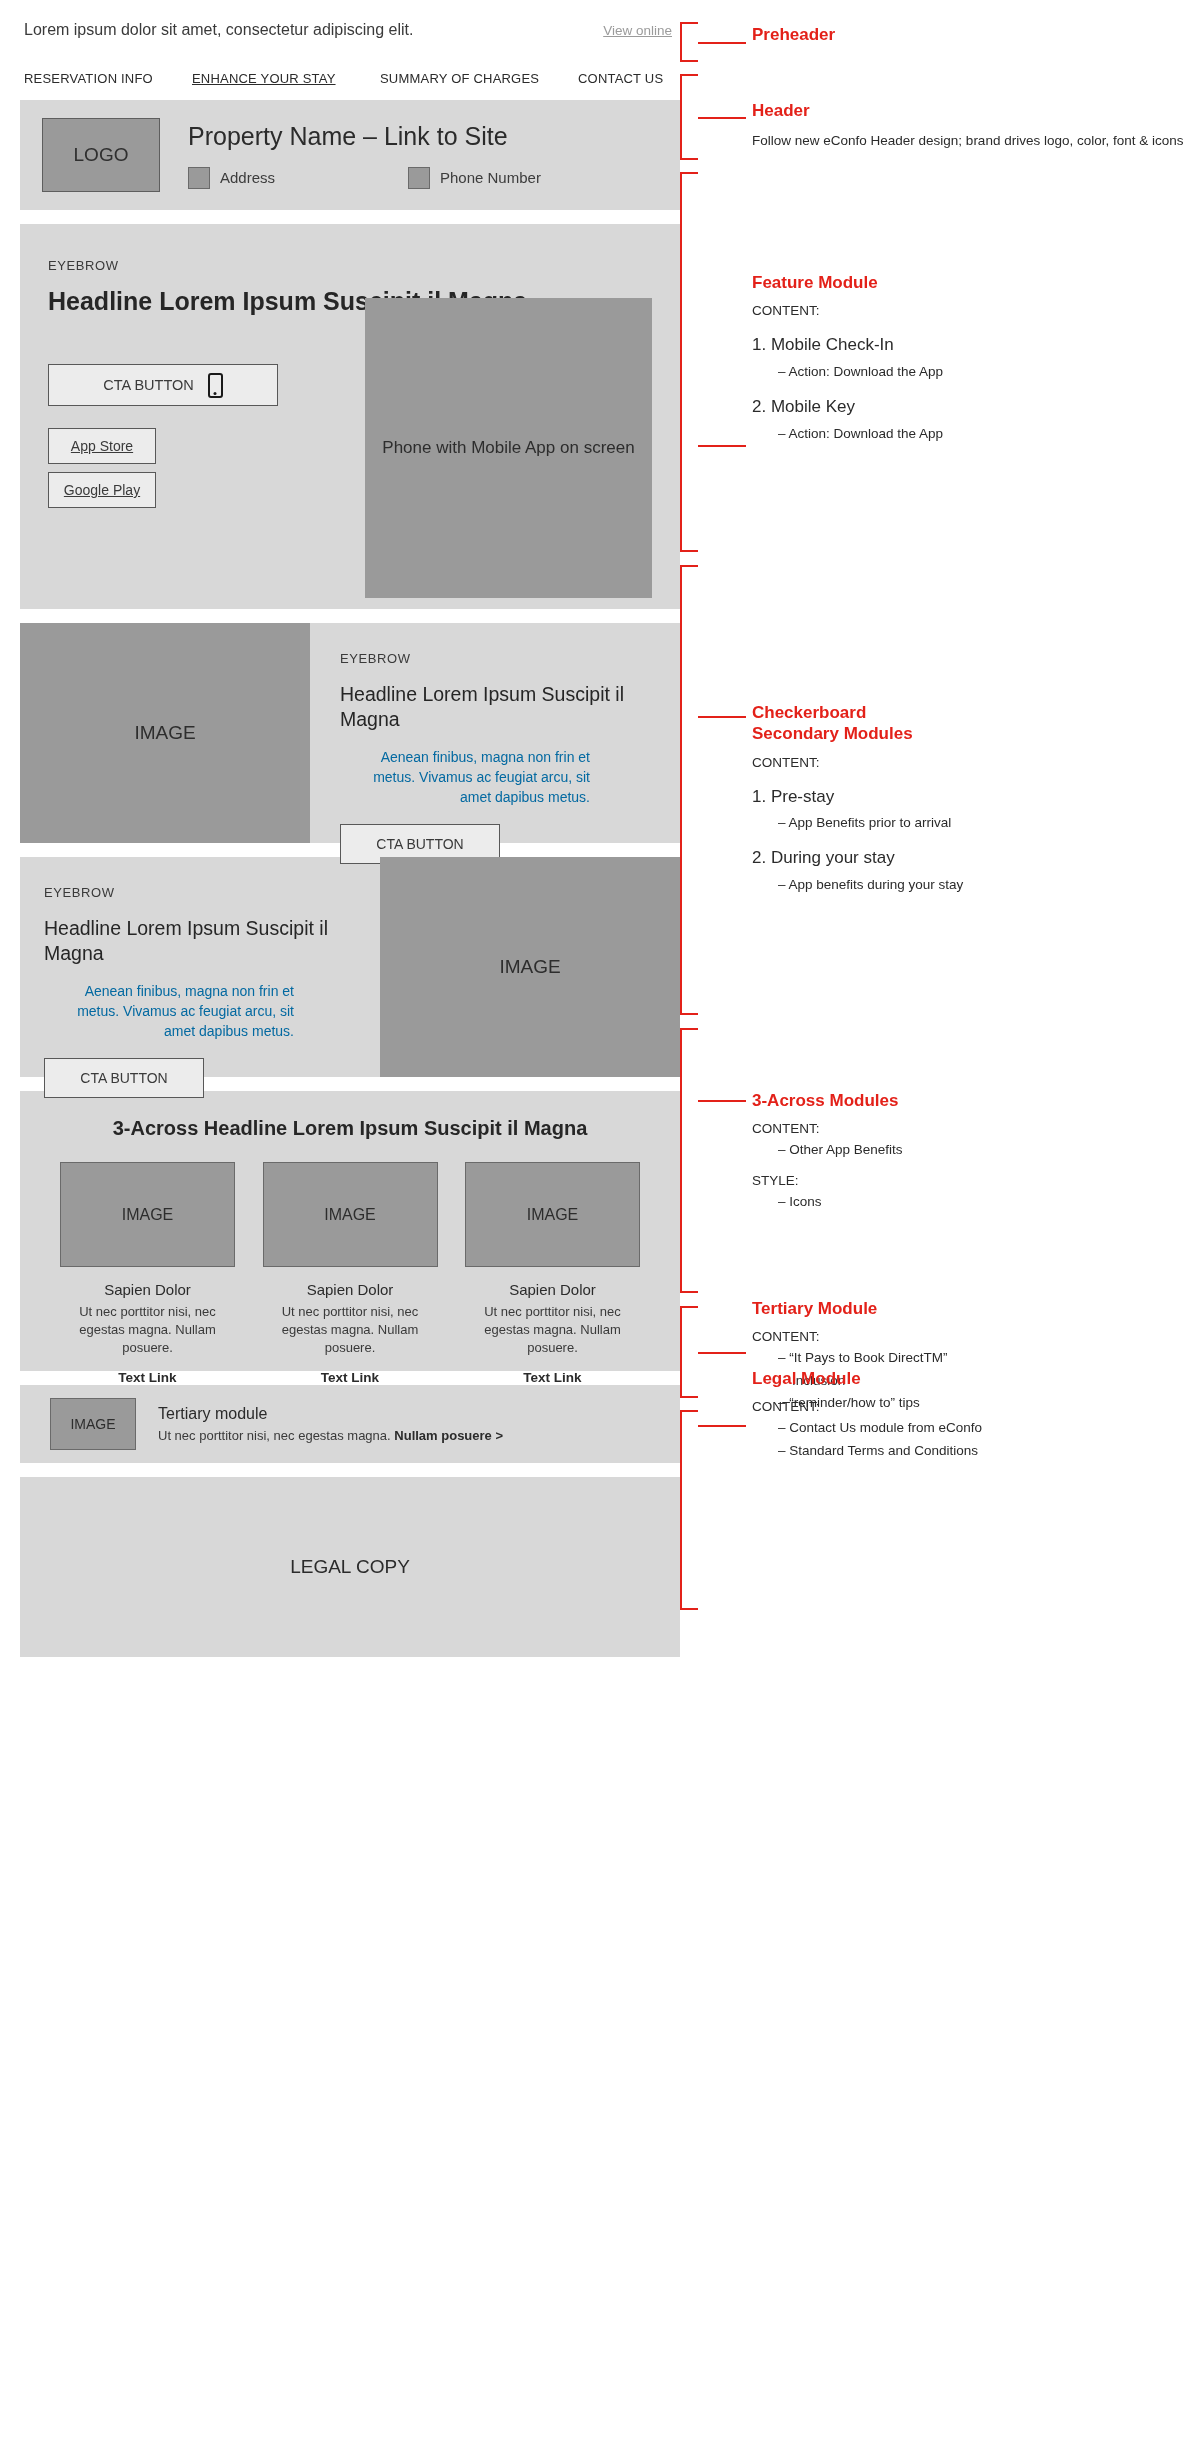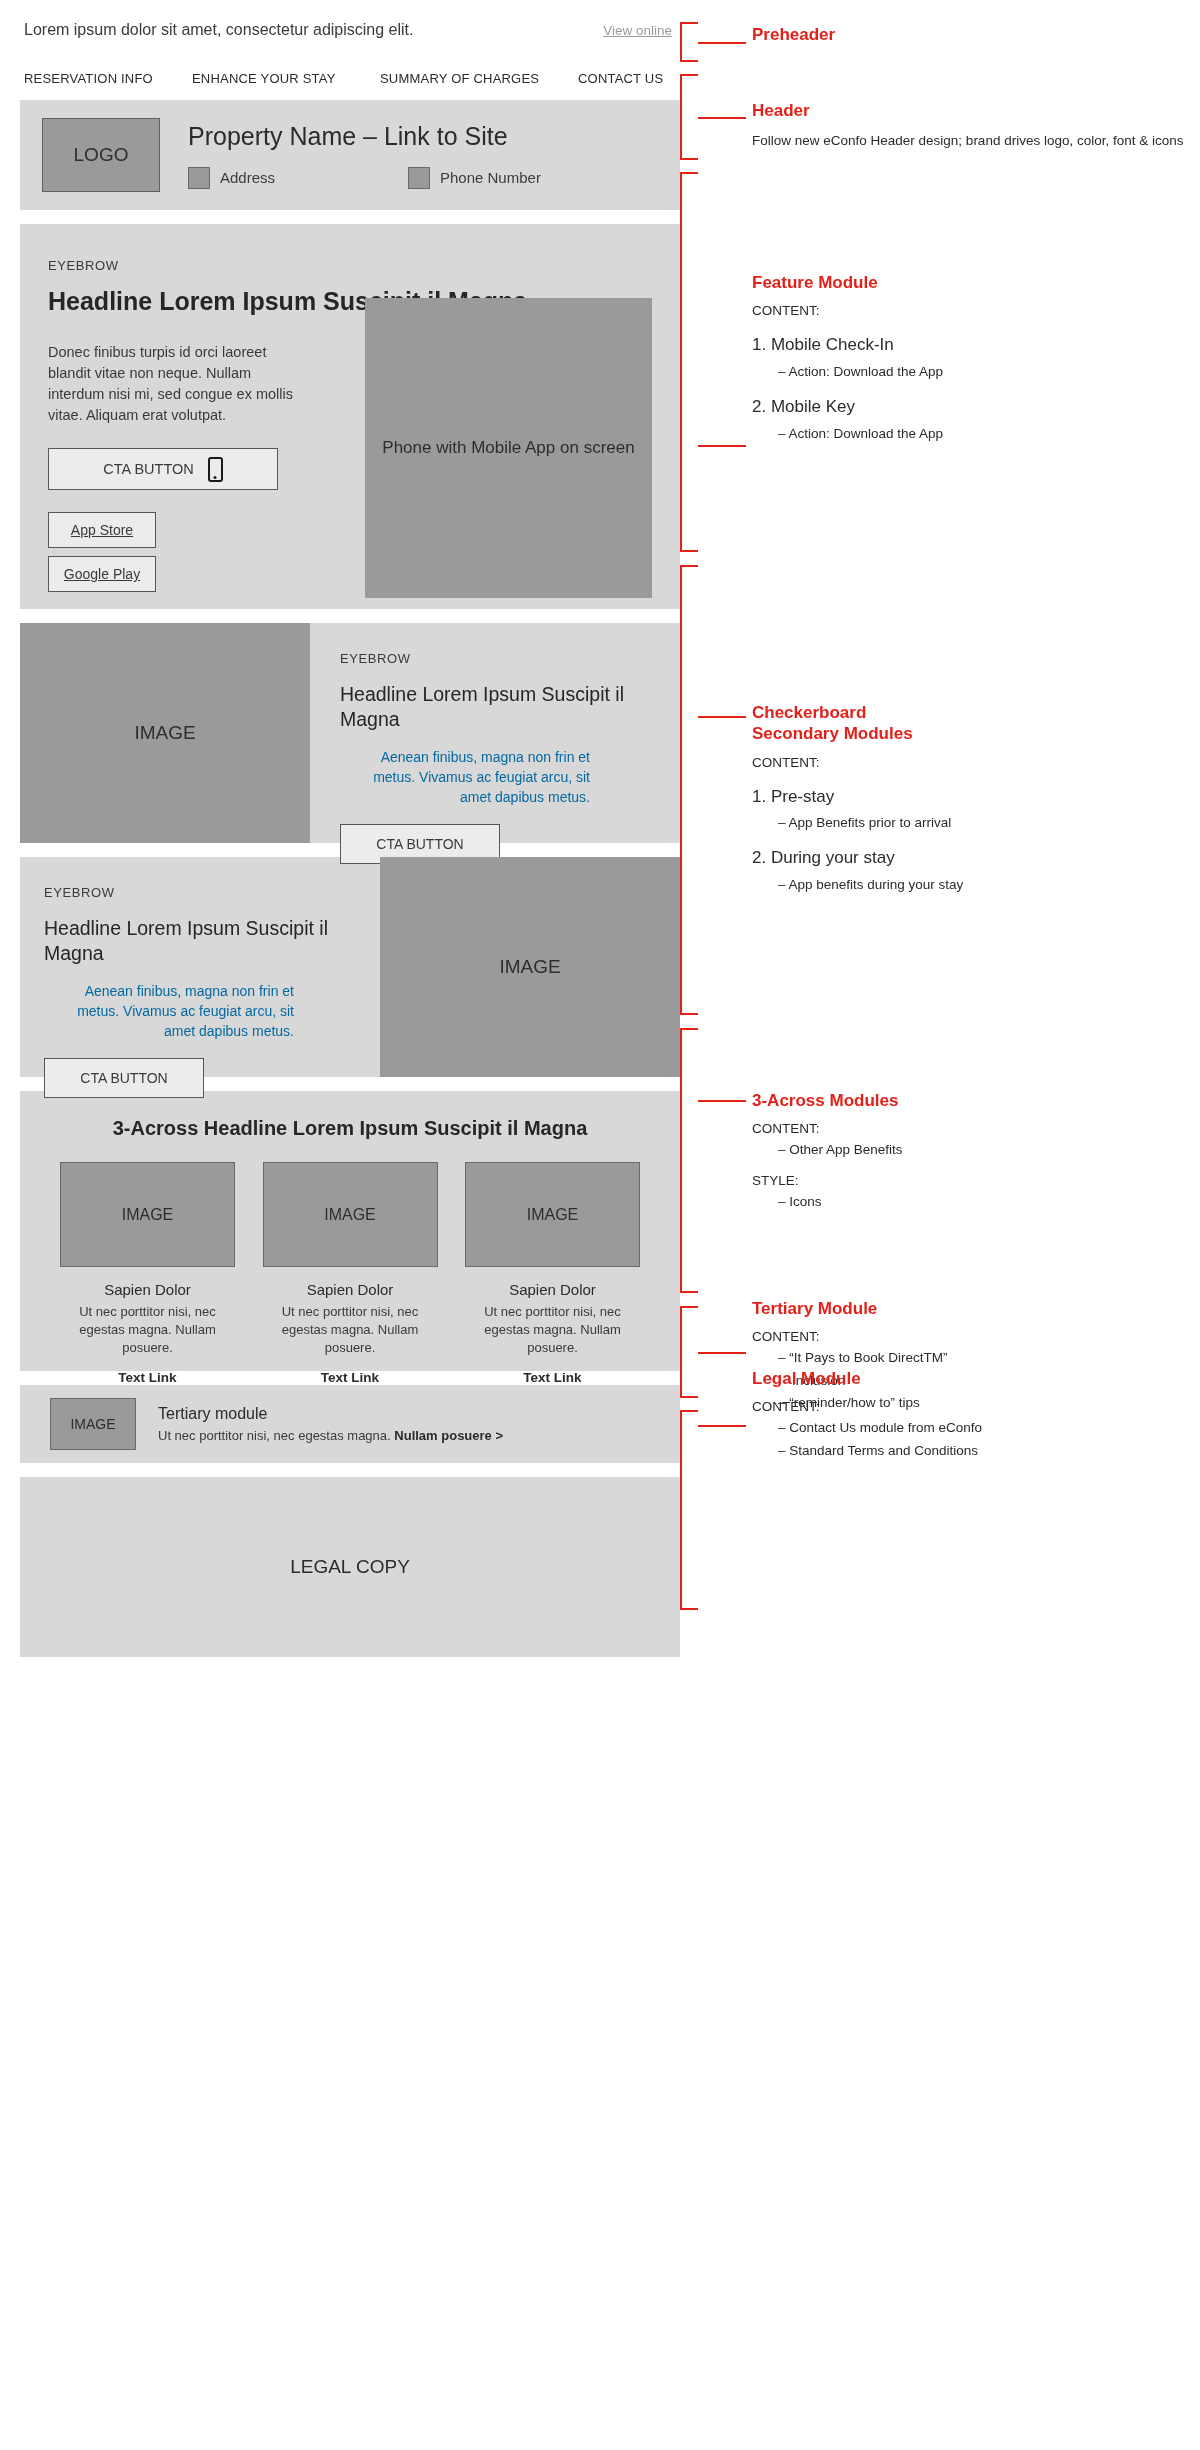--- a/index.html
+++ b/index.html
@@ -51,21 +51,21 @@
     gap: 8px;
     padding-left: 4px;
   }
   .nav-item {
     font-size: 13px;
     letter-spacing: 0.2px;
     color: #2b2b2b;
     white-space: nowrap;
   }
   .nav-item:nth-child(1) { width: 160px; }
-  .nav-item:nth-child(2) { width: 180px; }
+  .nav-item:nth-child(2) { width: 180px; text-decoration: underline; }
   .nav-item:nth-child(3) { width: 190px; }
 
   
   .header-band {
     height: 110px;
     display: flex;
     align-items: center;
     padding: 0 22px;
     margin-top: 4px;
   }
@@ -428,21 +428,20 @@
           </div>
         </div>
       </div>
     </div>
 
     <div class="feature light">
       <div class="eyebrow">EYEBROW</div>
       <div class="feature-headline">Headline Lorem Ipsum Suscipit il Magna</div>
       <div class="feature-cols">
         <div class="feature-left">
-          <div class="feature-body">Donec finibus turpis id orci laoreet blandit vitae non neque. Nullam interdum nisi mi, sed congue ex mollis vitae. Aliquam erat volutpat.</div>
           <div class="cta-button">
             <span>CTA BUTTON</span>
             <span class="phone-icon"></span>
           </div>
           <div class="store-btn">App Store</div>
           <div class="store-btn second">Google Play</div>
         </div>
         <div class="phone-art">Phone with Mobile App on screen</div>
       </div>
     </div>

